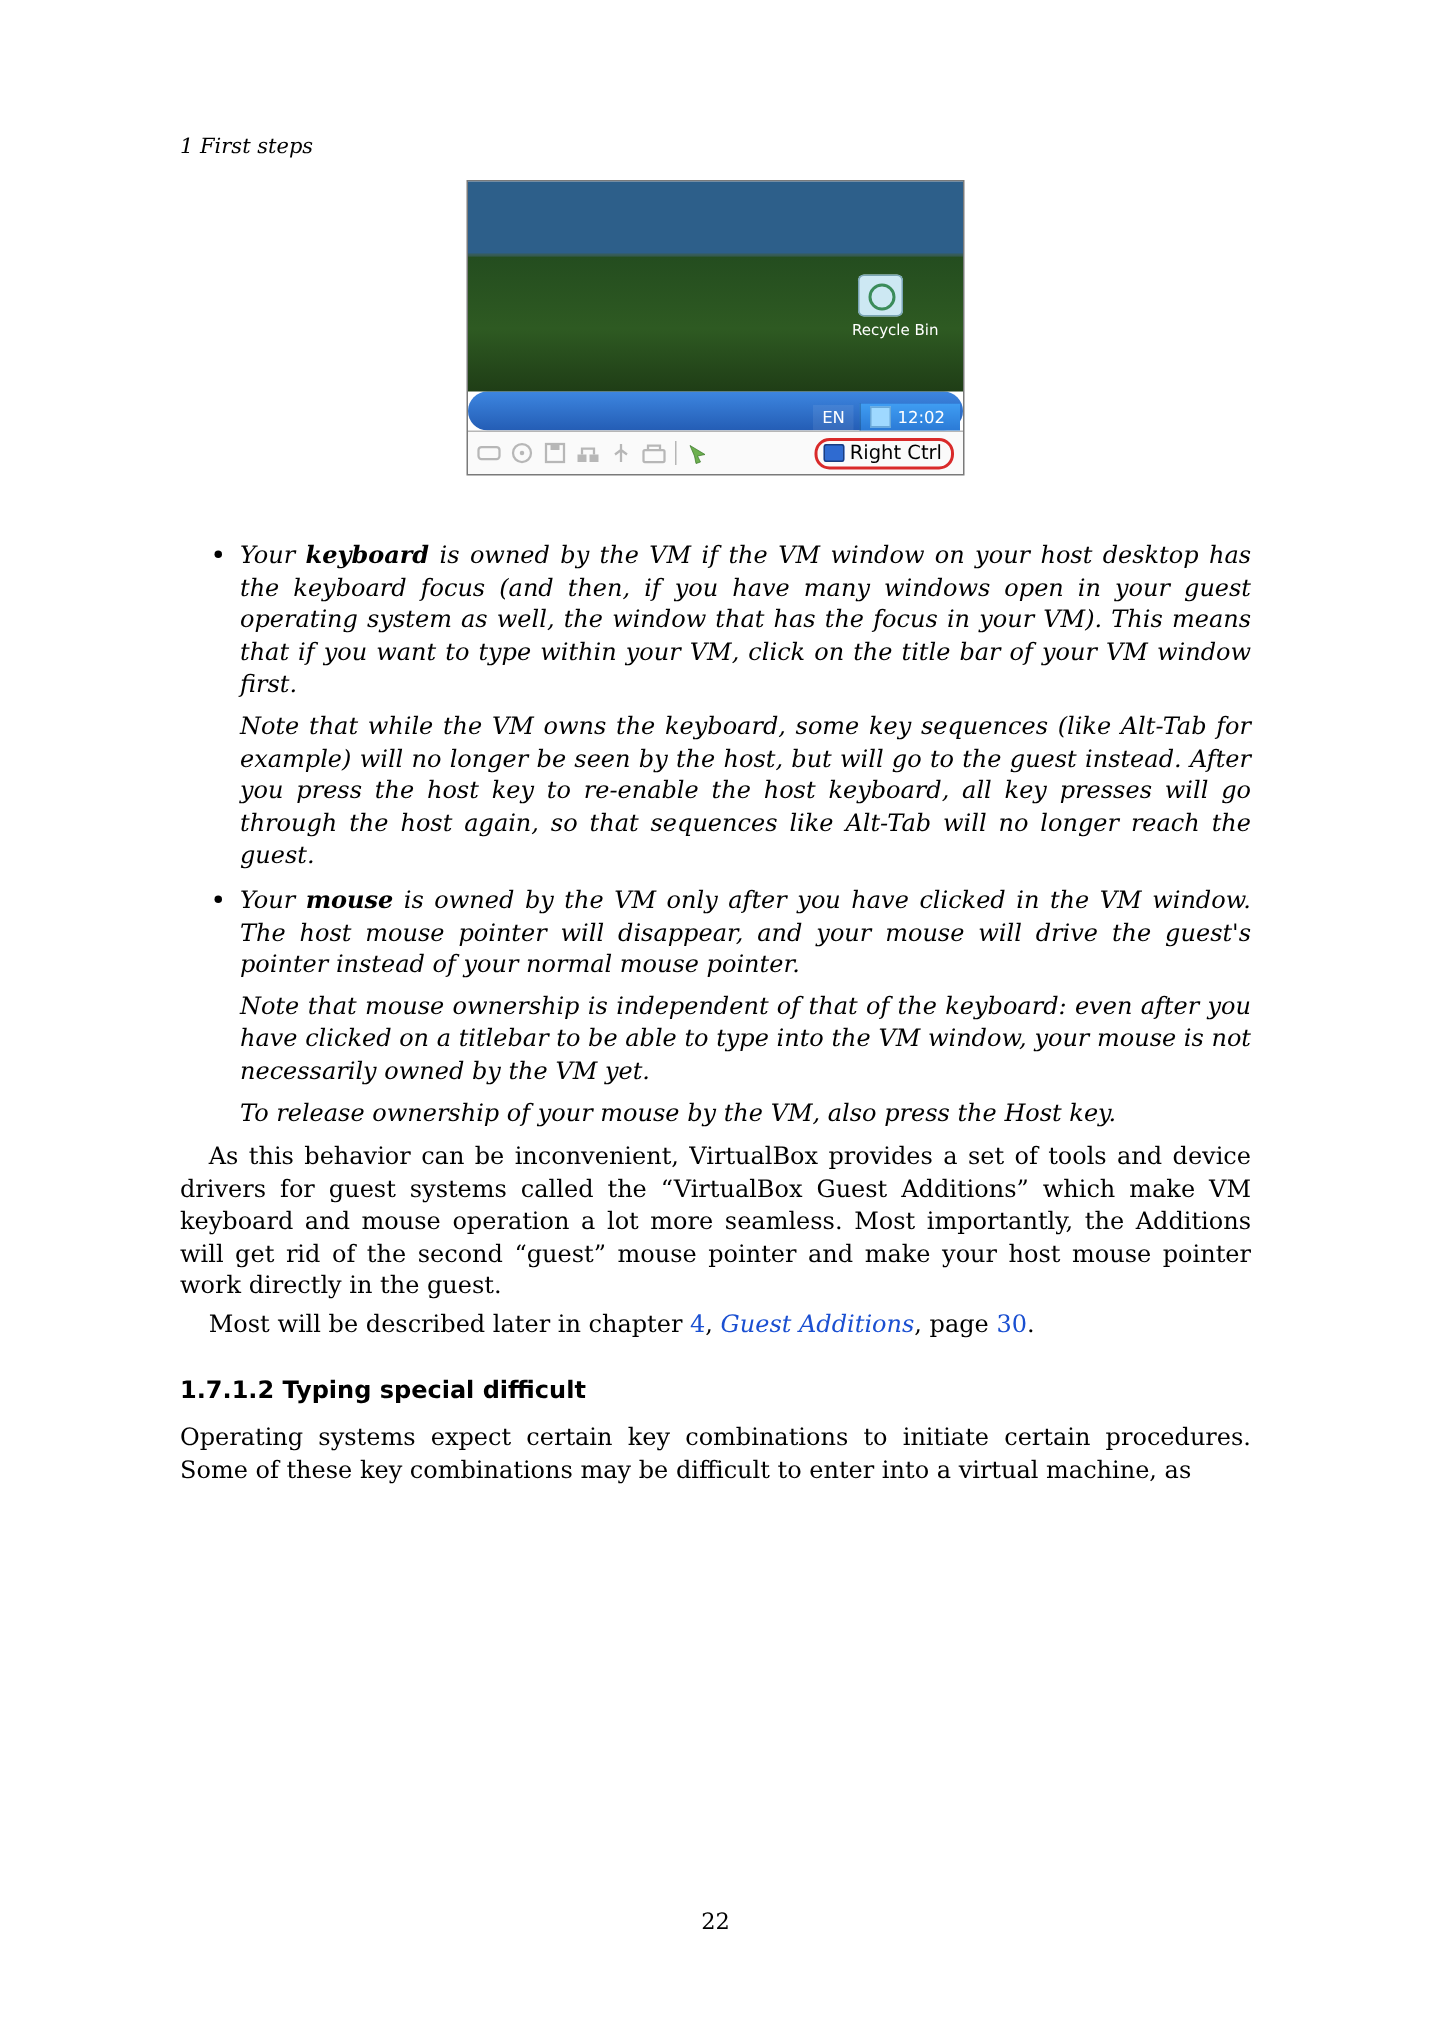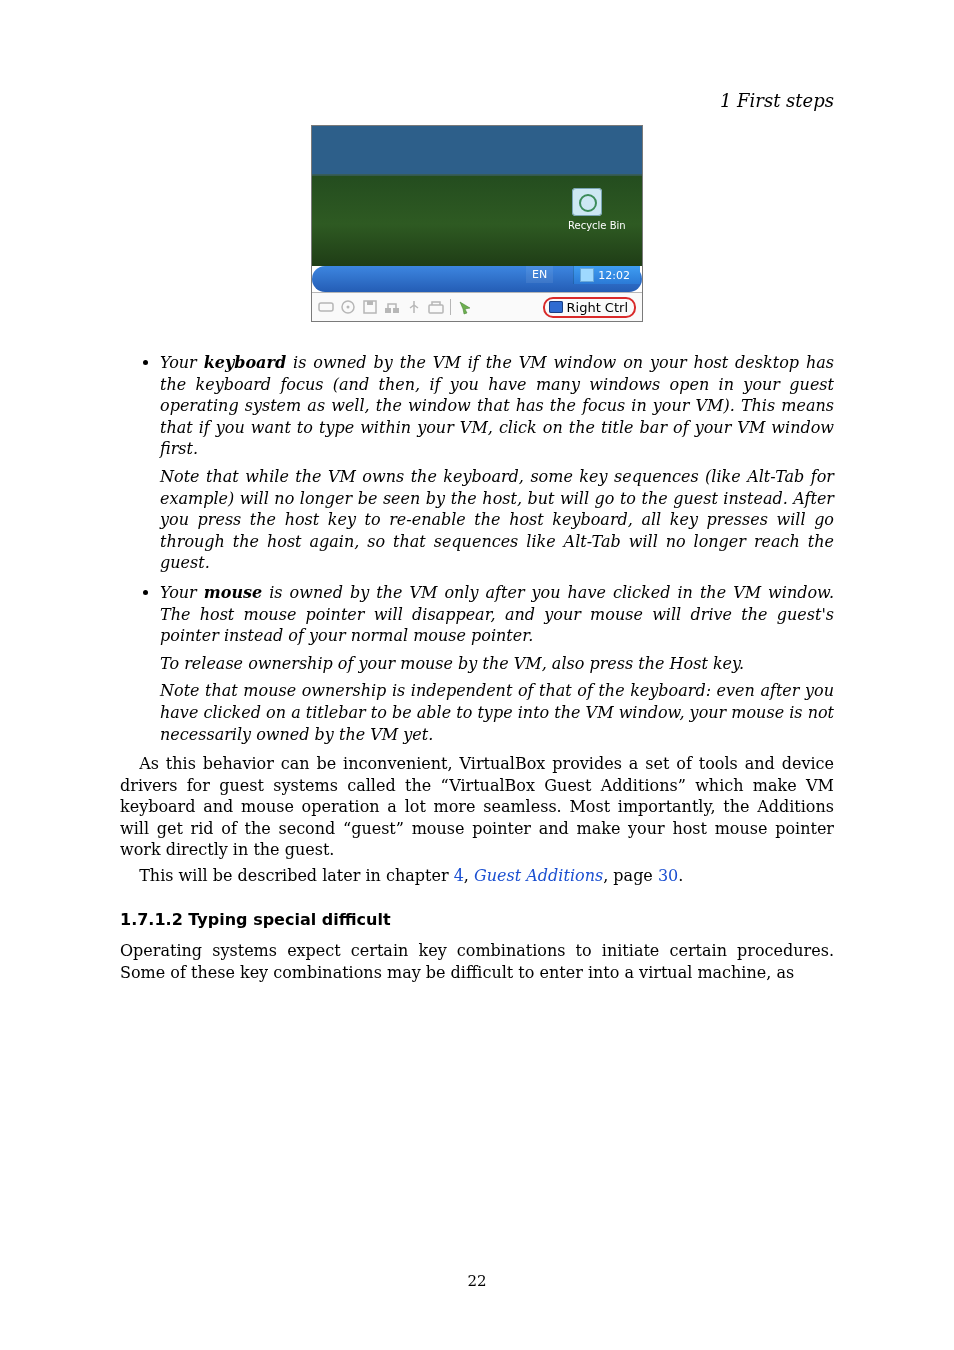--- a/index.html
+++ b/index.html
@@ -10,30 +10,30 @@
     color: #000;
   }
   .page {
     width: 954px;
     height: 1350px;
     position: relative;
     box-sizing: border-box;
     padding: 90px 120px 0 120px;
   }
   .running-head {
-    text-align: right;
+    text-align: left;
     font-style: italic;
-    font-size: 18px;
+    font-size: 14px;
     margin-bottom: 14px;
   }
   .figure-wrap {
     width: 100%;
     display: flex;
     justify-content: center;
-    margin-bottom: 30px;
+    margin-bottom: 42px;
   }
   .vm-fig {
     width: 330px;
     border: 1px solid #7a7a7a;
     box-sizing: content-box;
   }
   .vm-desktop {
     height: 140px;
     position: relative;
     background: linear-gradient(#2d5f8a 0%, #2d5f8a 35%, #244d1f 36%, #2e5a22 70%, #1f3d16 100%);
@@ -66,24 +66,24 @@
   .recycle-icon .lbl {
     font-family: "Tahoma","DejaVu Sans",sans-serif;
     font-size: 10px;
     color: #fff;
     white-space: nowrap;
   }
   .vm-taskbar {
     height: 26px;
     background: linear-gradient(#3d86e0, #245db5);
     display: flex;
-    align-items: flex-start;
+    align-items: flex-end;
     justify-content: flex-end;
     padding: 0 2px;
-    gap: 20px;
+    gap: 4px;
     border-radius: 13px;
   }
   .vm-lang, .vm-clock {
     font-family: "Tahoma","DejaVu Sans",sans-serif;
     font-size: 11px;
     color: #fff;
   }
   .vm-lang { padding:2px 6px; background: rgba(255,255,255,0.08); }
   .vm-clock-wrap {
     background: linear-gradient(#3f9df2,#2b7ad6);
@@ -241,28 +241,28 @@
 
   <div class="body-text">
 
     <ul class="bullets">
       <li>
         <span>Your </span><b>keyboard</b><span> is owned by the VM if the VM window on your host desktop has the keyboard focus (and then, if you have many windows open in your guest operating system as well, the window that has the focus in your VM). This means that if you want to type within your VM, click on the title bar of your VM window first.</span>
         <p>Note that while the VM owns the keyboard, some key sequences (like Alt-Tab for example) will no longer be seen by the host, but will go to the guest instead. After you press the host key to re-enable the host keyboard, all key presses will go through the host again, so that sequences like Alt-Tab will no longer reach the guest.</p>
       </li>
       <li>
         <span>Your </span><b>mouse</b><span> is owned by the VM only after you have clicked in the VM window. The host mouse pointer will disappear, and your mouse will drive the guest's pointer instead of your normal mouse pointer.</span>
+        <p>Note that mouse ownership is independent of that of the keyboard: even after you have clicked on a titlebar to be able to type into the VM window, your mouse is not necessarily owned by the VM yet.</p>
         <p>To release ownership of your mouse by the VM, also press the Host key.</p>
-        <p>Note that mouse ownership is independent of that of the keyboard: even after you have clicked on a titlebar to be able to type into the VM window, your mouse is not necessarily owned by the VM yet.</p>
       </li>
     </ul>
 
     <p class="para">As this behavior can be inconvenient, VirtualBox provides a set of tools and device drivers for guest systems called the “VirtualBox Guest Additions” which make VM keyboard and mouse operation a lot more seamless. Most importantly, the Additions will get rid of the second “guest” mouse pointer and make your host mouse pointer work directly in the guest.</p>
     <p class="para">
-      <span>This will be described later in chapter </span><span class="link">4</span><span>, </span><span class="link"><i>Guest Additions</i></span><span>, page </span><span class="link">30</span><span>.</span>
+      <span>Most will be described later in chapter </span><span class="link">4</span><span>, </span><span class="link"><i>Guest Additions</i></span><span>, page </span><span class="link">30</span><span>.</span>
     </p>
 
     <div class="section-head">1.7.1.2 Typing special difficult</div>
     <p class="body-text" style="margin:0">Operating systems expect certain key combinations to initiate certain procedures. Some of these key combinations may be difficult to enter into a virtual machine, as</p>
   </div>
 
   <div class="page-number">22</div>
 </div>
 
 </body></html>

